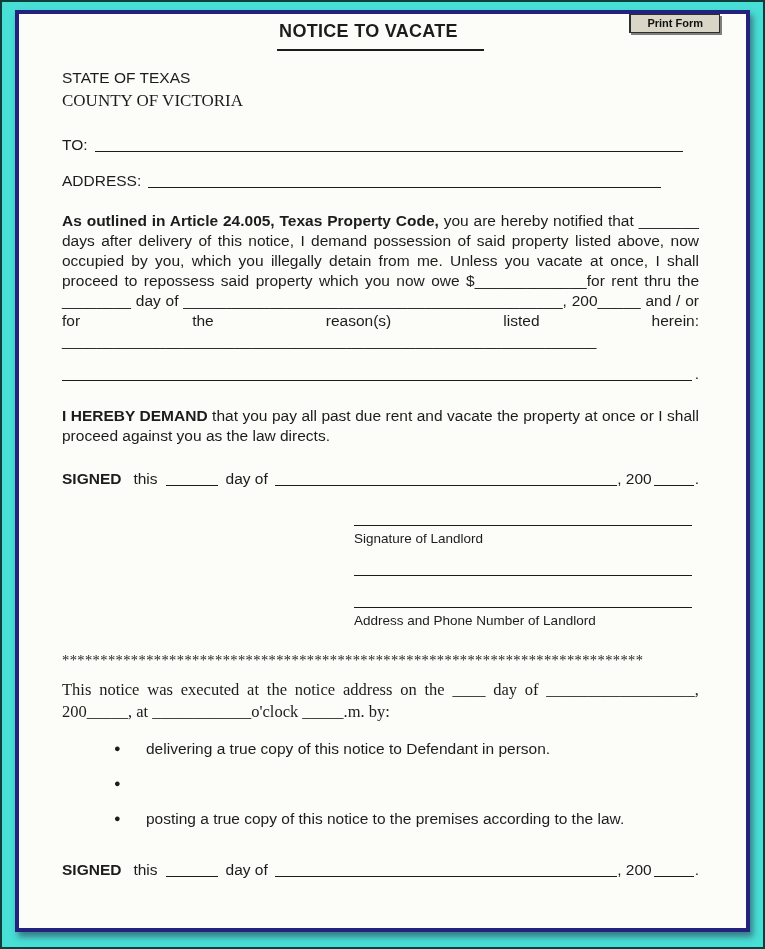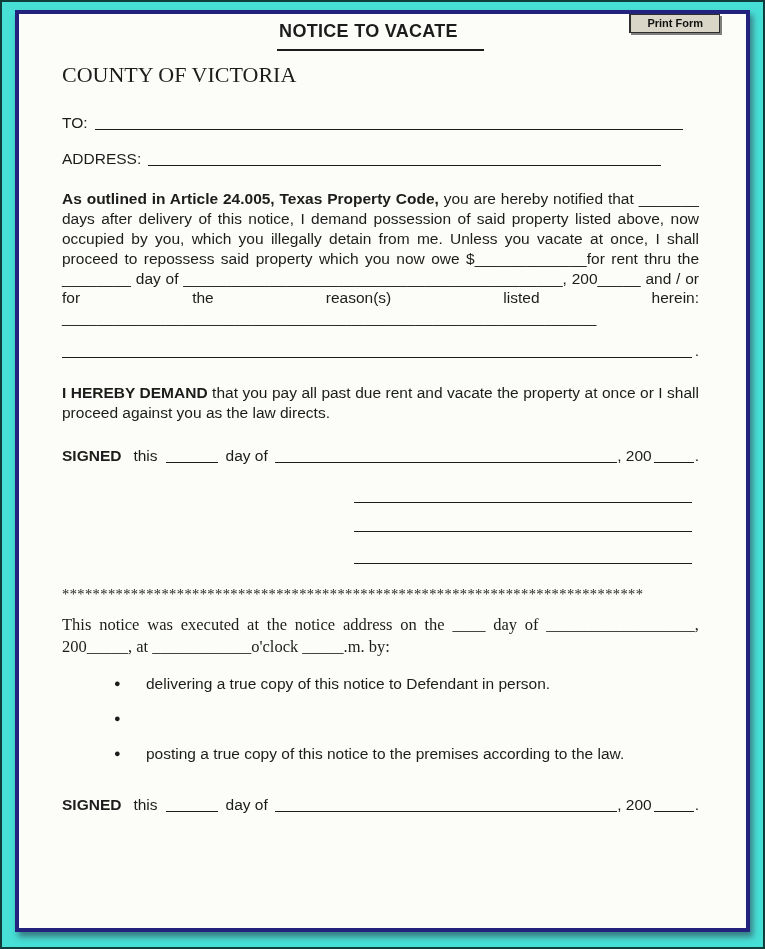--- a/index.html
+++ b/index.html
@@ -43,21 +43,21 @@
   .title-row { text-align: center; margin-top: 2px; }
   .title {
     display: inline-block;
     font-weight: bold;
     font-size: 18px;
     letter-spacing: .3px;
     border-bottom: 2px solid #1c1c1c;
     padding: 0 26px 6px 2px;
   }
   .state  { margin-top: 17px; }
-  .county { font-family: "Liberation Serif", serif; font-size: 22px; margin-top: 10px; }
+  .county { font-family: "Liberation Serif", serif; font-size: 17px; margin-top: 2px; }
 
   .fillrow { display: flex; align-items: flex-end; text-align: right; }
   .fillrow.to-row      { margin-top: 23px; }
   .fillrow.address-row { margin-top: 16px; }
   .line { border-bottom: 1.6px solid #1c1c1c; height: 2px; }
   .fillrow .line { flex: 1; margin: 0 0 3px 7px; }
   .fillrow.to-row .line      { margin-right: 16px; }
   .fillrow.address-row .line { margin-right: 38px; }
 
   .para   { text-align: justify; margin-top: 20px; }
@@ -107,20 +107,21 @@
 <body>
 
 <div class="page">
 
   <button class="print-btn">Print Form</button>
 
   <div class="title-row">
     <span class="title">NOTICE TO VACATE</span>
   </div>
 
+  <div class="state">STATE OF TEXAS</div>
   <div class="county">COUNTY OF VICTORIA</div>
 
   <div class="fillrow to-row">
     <span>TO:</span>
     <span class="line"></span>
   </div>
 
   <div class="fillrow address-row">
     <span>ADDRESS:</span>
     <span class="line"></span>
@@ -145,22 +146,24 @@
     <span class="line blank-small"></span>
     <span>day of</span>
     <span class="line blank-grow"></span>
     <span>, 200</span>
     <span class="line blank-year"></span>
     <span>.</span>
   </div>
 
   <div class="sigblock landlord">
     <div class="sigline"></div>
+    <div class="siglabel">Signature of Landlord</div>
     <div class="sigline second"></div>
     <div class="sigline third"></div>
+    <div class="siglabel">Address and Phone Number of Landlord</div>
   </div>
 
   <div class="asterisks">****************************************************************************</div>
 
   <div class="executed">This notice was executed at the notice address on the ____ day of __________________, 200_____, at ____________o'clock _____.m. by:</div>
 
   <div class="bullets">
 
     <div class="bullet-item m1">
       <span class="bullet-mark">●</span>

